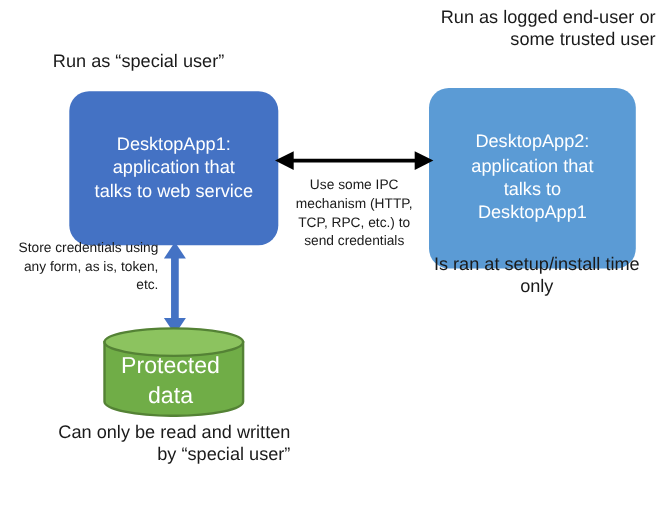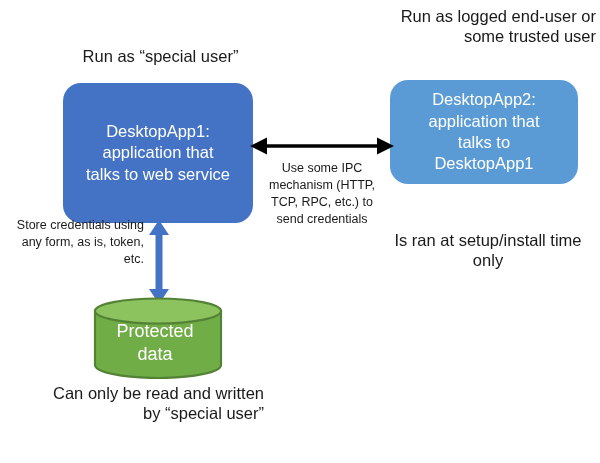--- a/index.html
+++ b/index.html
@@ -24,21 +24,20 @@
     color: #1a1a1a;
     font-family: "Liberation Sans", sans-serif;
     line-height: 1.22;
     white-space: pre-line;
   }
 
   .cap-app1-top {
     left: 48px;
     top: 46px;
     width: 225px;
-    text-align: center;
     font-size: 16.5px;
   }
 
   .cap-app2-top {
     left: 378px;
     top: 6px;
     width: 218px;
     text-align: right;
     font-size: 16.5px;
   }
@@ -98,21 +97,21 @@
     background: #4472C4;
     font-size: 16.5px;
     line-height: 1.3;
     padding: 4px 8px;
   }
 
   #box-app2 {
     left: 390px;
     top: 80px;
     width: 188px;
-    height: 104px;
+    height: 164px;
     background: #5B9BD5;
     font-size: 16.5px;
     line-height: 1.3;
     padding: 4px 10px;
   }
 
   
   .arrow-svg {
     position: absolute;
     overflow: visible;
@@ -141,21 +140,21 @@
     height: 82px;
   }
 
   #db-label {
     position: absolute;
     left: 93px;
     top: 320px;
     width: 124px;
     text-align: center;
     color: #ffffff;
-    font-size: 18px;
+    font-size: 21px;
     line-height: 1.28;
     white-space: pre-line;
     pointer-events: none;
   }
 </style>
 </head>
 <body>
 
 <div id="canvas">
 

